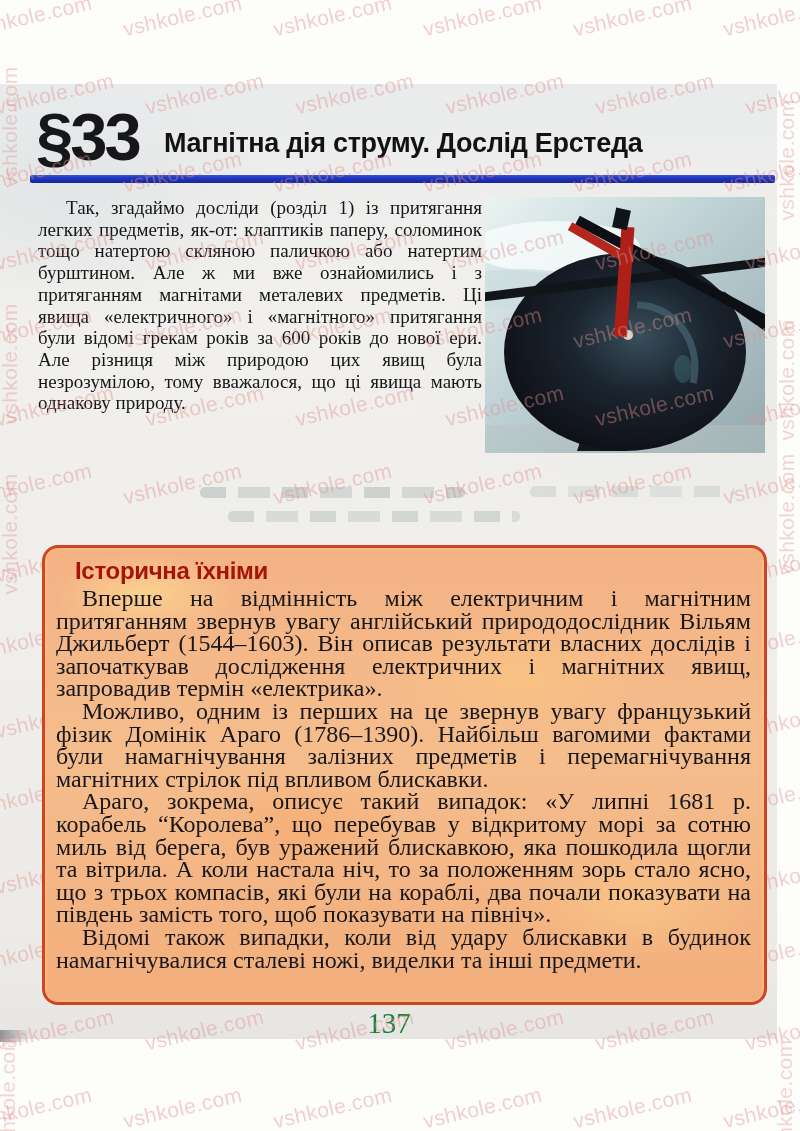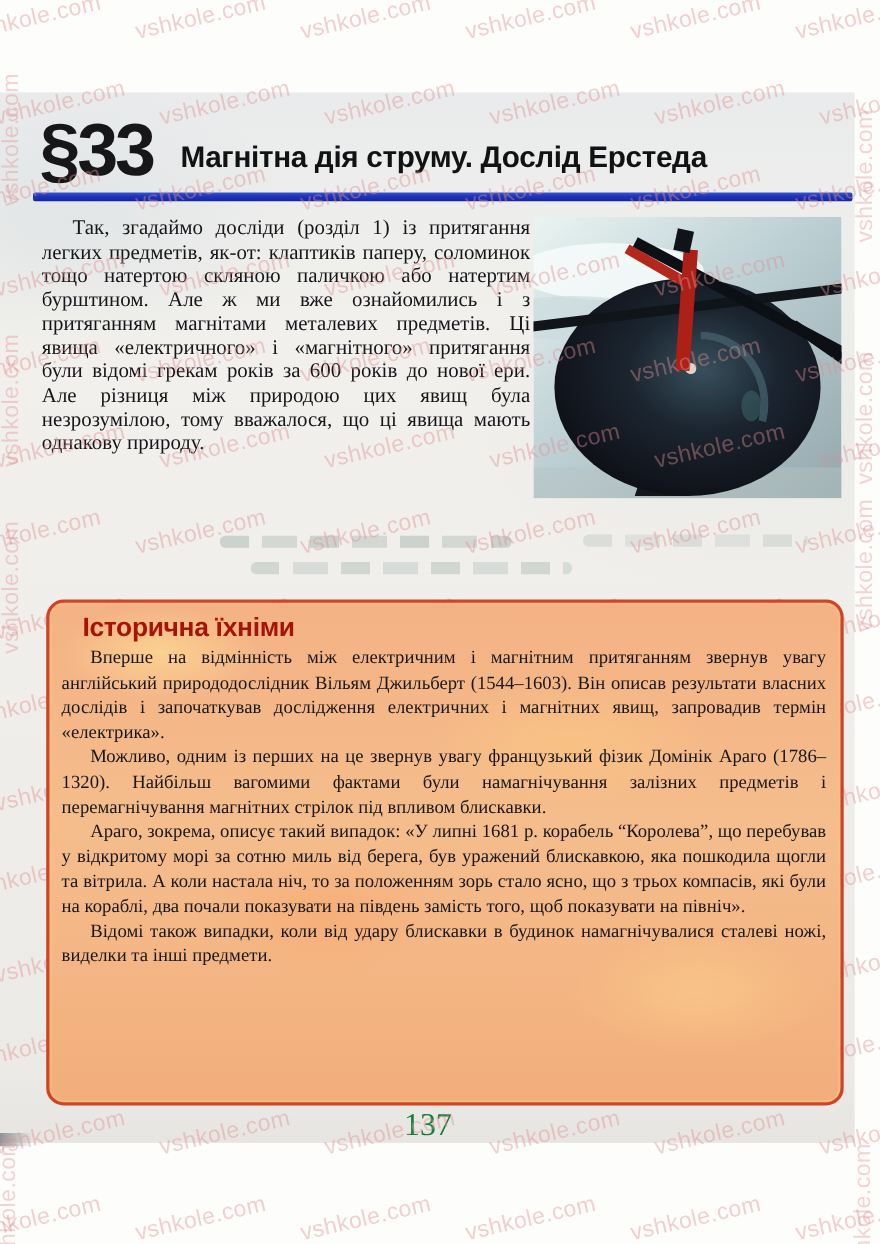--- a/index.html
+++ b/index.html
@@ -75,21 +75,21 @@
       linear-gradient(180deg,#f4b284,#f5bd8c 45%,#f2ae7c);
     box-shadow:inset 0 0 0 2px rgba(255,195,125,.55);
   }
   .history-heading{
     margin:9px 0 2px 30px;
     font-family:"Liberation Sans",sans-serif;font-weight:bold;
     font-size:24px;color:var(--box-heading,#a51309);letter-spacing:-0.3px;
   }
   .history-body{
     margin:2px 13px 0 11px;
-    font-size:17px;line-height:22.6px;text-align:justify;color:#17171c;
+    font-size:24px;line-height:22.6px;text-align:justify;color:#17171c;
   }
   .history-body p{margin:0;text-indent:26px;}
   
   .page-number{
     position:absolute;left:0;top:1007px;width:778px;text-align:center;
     font-size:29px;color:#15803d;
   }
   
   .wm-layer{position:absolute;inset:0;z-index:5;pointer-events:none;}
   .wm{
@@ -249,21 +249,21 @@
       <span class="wm v" style="left: 722px; top: 148px;">vshkole.com</span>
       <span class="wm v" style="left: 722px; top: 368px;">vshkole.com</span>
       <span class="wm v" style="left: 722px; top: 502px;">vshkole.com</span>
       <span class="wm v" style="left: 720px; top: 1088px;">vshkole.com</span>
     </div>
 
   <div class="history-box">
     <div class="history-heading">Історична їхніми</div>
     <div class="history-body">
       <p>Вперше на відмінність між електричним і магнітним притяганням звернув увагу англійський природодослідник Вільям Джильберт (1544–1603). Він описав результати власних дослідів і започаткував дослідження електричних і магнітних явищ, запровадив термін «електрика».</p>
-      <p>Можливо, одним із перших на це звернув увагу французький фізик Домінік Араго (1786–1320). Найбільш вагомими фактами були намагнічування залізних предметів і перемагнічування магнітних стрілок під впливом блискавки.</p>
+      <p>Можливо, одним із перших на це звернув увагу французький фізик Домінік Араго (1786–1390). Найбільш вагомими фактами були намагнічування залізних предметів і перемагнічування магнітних стрілок під впливом блискавки.</p>
       <p>Араго, зокрема, описує такий випадок: «У липні 1681 р. корабель “Королева”, що перебував у відкритому морі за сотню миль від берега, був уражений блискавкою, яка пошкодила щогли та вітрила. А коли настала ніч, то за положенням зорь стало ясно, що з трьох компасів, які були на кораблі, два почали показувати на південь замість того, щоб показувати на північ».</p>
       <p>Відомі також випадки, коли від удару блискавки в будинок намагнічувалися сталеві ножі, виделки та інші предмети.</p>
     </div>
   </div>
 
   <div class="page-number">137</div>
 
   <div class="paper-shadow"></div>
 </div>
 

